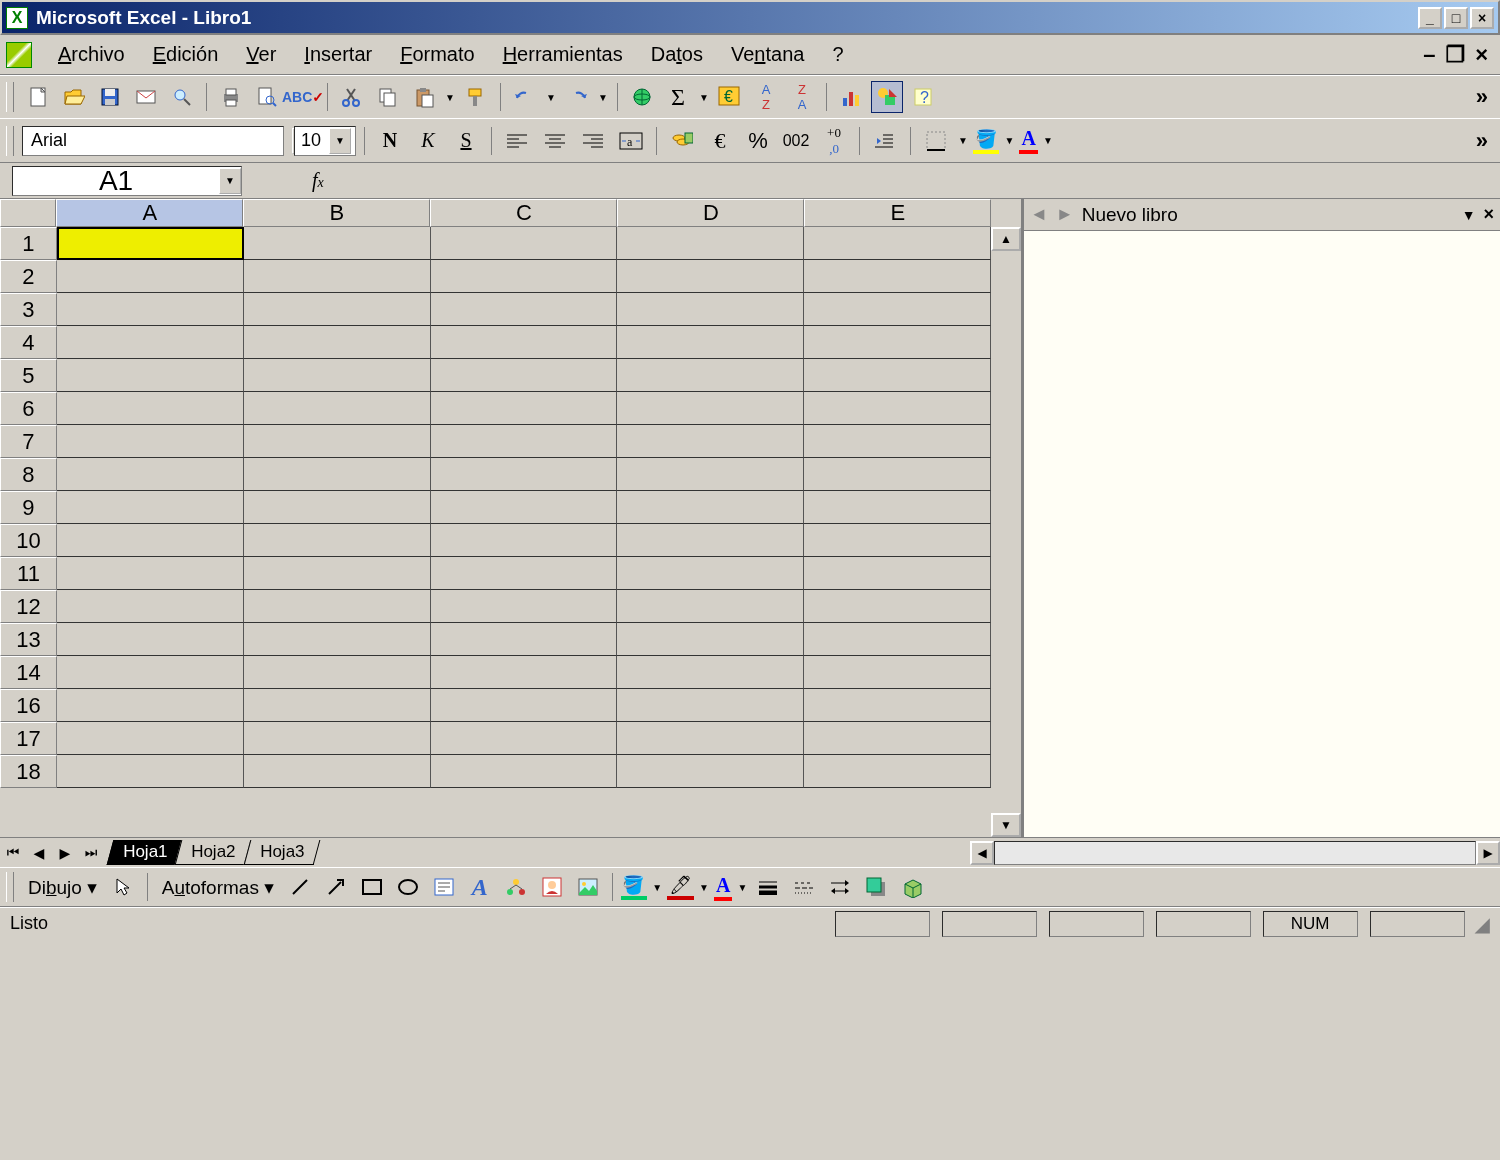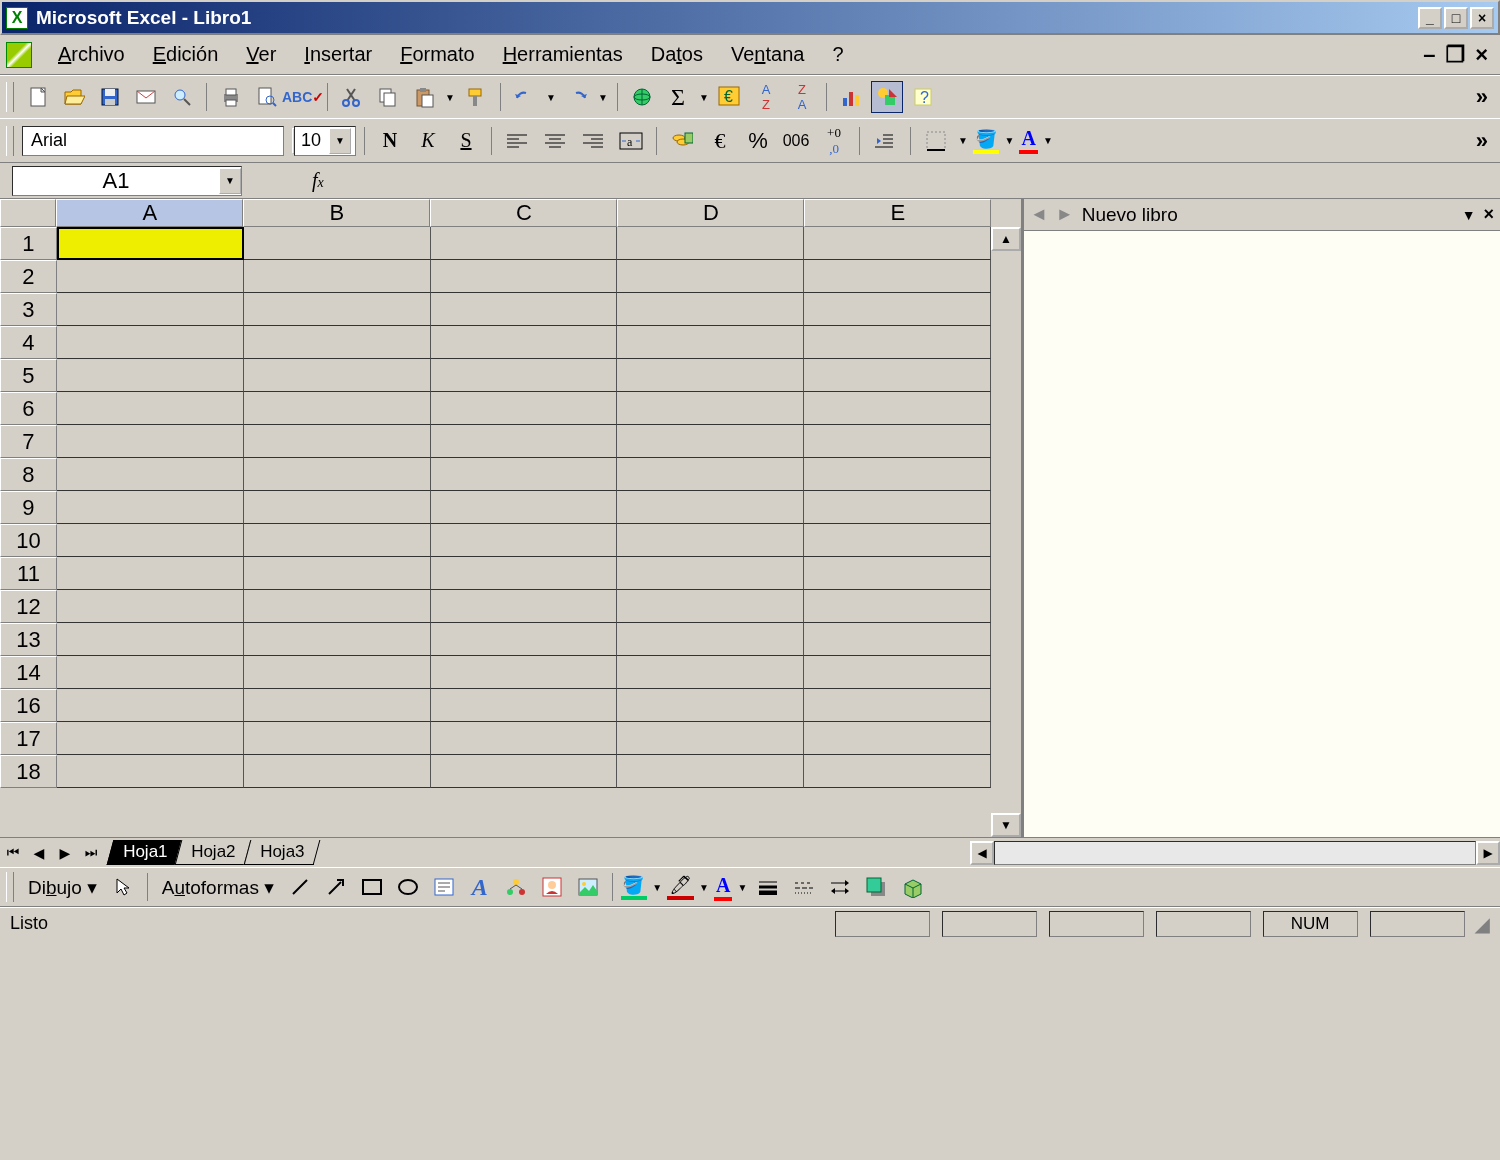--- a/index.html
+++ b/index.html
@@ -26,21 +26,21 @@
 .font-combo input { border: none; flex: 1; padding: 0 8px; font-size: 18px; outline: none; background: transparent; }
 .combo-arrow { width: 22px; height: 26px; background: #d4d0c8; border: 1px outset #fff; display: flex; align-items: center; justify-content: center; font-size: 10px; }
 .size-combo { width: 62px; height: 30px; background: #fff; border: 1px inset #808080; display: flex; align-items: center; margin-left: 6px; }
 .size-combo input { border:none; width: 34px; padding: 0 6px; font-size: 18px; outline: none; }
 .fmt-btn { width: 34px; height: 32px; display: flex; align-items: center; justify-content: center; font-size: 20px; font-family: 'Times New Roman', serif; }
 .fmt-fill { display: flex; align-items: center; }
 .fmt-fill-a { border-bottom: 4px solid #ff0; padding: 0 2px; font-size: 18px; }
 .fmt-fill-b { border-bottom: 4px solid #f00; padding: 0 2px; font-size: 20px; color: #00f; font-weight: bold; font-family: 'Times New Roman'; }
 .namebox-row { height: 36px; background: #d4d0c8; display: flex; align-items: center; border-bottom: 1px solid #808080; }
 .namebox { width: 230px; height: 30px; background: #fff; border: 1px inset #808080; display: flex; align-items: center; margin-left: 12px; }
-.namebox-text { flex: 1; text-align: center; font-size: 22px; }
+.namebox-text { flex: 1; text-align: center; font-size: 28px; }
 .fx-label { margin-left: 70px; font-style: italic; font-size: 20px; font-family: 'Times New Roman'; }
 .fx-sub { font-style: italic; font-size: 14px; }
 .main-area { display: flex; height: 638px; }
 .grid-area { width: 1023px; display: flex; flex-direction: column; border-right: 2px solid #808080; }
 .col-headers { display: flex; height: 28px; }
 .corner { width: 57px; background: #d4d0c8; border: 1px solid #808080; border-top-color: #fff; border-left-color: #fff; }
 .col-h { width: 187px; background: #d4d0c8; border: 1px solid #808080; border-top-color: #fff; border-left-color: #fff; text-align: center; font-size: 22px; line-height: 26px; }
 .col-h.sel { background: #b6c5e4; }
 .vscroll-h { width: 30px; background: #d4d0c8; }
 .grid-rows { flex: 1; overflow: hidden; background: #d4d0c8; }
@@ -297,21 +297,21 @@
   <div class="tb-sep"></div>
   <div class="fmt-btn">
       <svg width="22" height="20">
         <ellipse cx="8" cy="7" rx="6" ry="3" fill="#fc3" stroke="#960"></ellipse>
         <ellipse cx="12" cy="11" rx="6" ry="3" fill="#fc3" stroke="#960"></ellipse>
         <rect x="14" y="2" width="8" height="10" fill="#9c6" stroke="#063"></rect>
       </svg>
     </div>
   <div class="fmt-btn" style="font-size:22px">€</div>
   <div class="fmt-btn" style="font-size:22px;font-family:Arial">%</div>
-  <div class="fmt-btn" style="font-size:16px;font-family:Arial">006</div>
+  <div class="fmt-btn" style="font-size:16px;font-family:Arial">002</div>
   <div class="fmt-btn" style="font-size:13px;flex-direction:column">
       <span>+0</span>
       <span style="color:#36c">,0</span>
     </div>
   <div class="tb-sep"></div>
   <div class="fmt-btn">
       <svg width="20" height="18">
         <path d="M6 9 L2 6 L2 12 Z" fill="#36c"></path>
         <line x1="8" y1="3" x2="18" y2="3" stroke="#000"></line>
         <line x1="8" y1="7" x2="18" y2="7" stroke="#000"></line>

